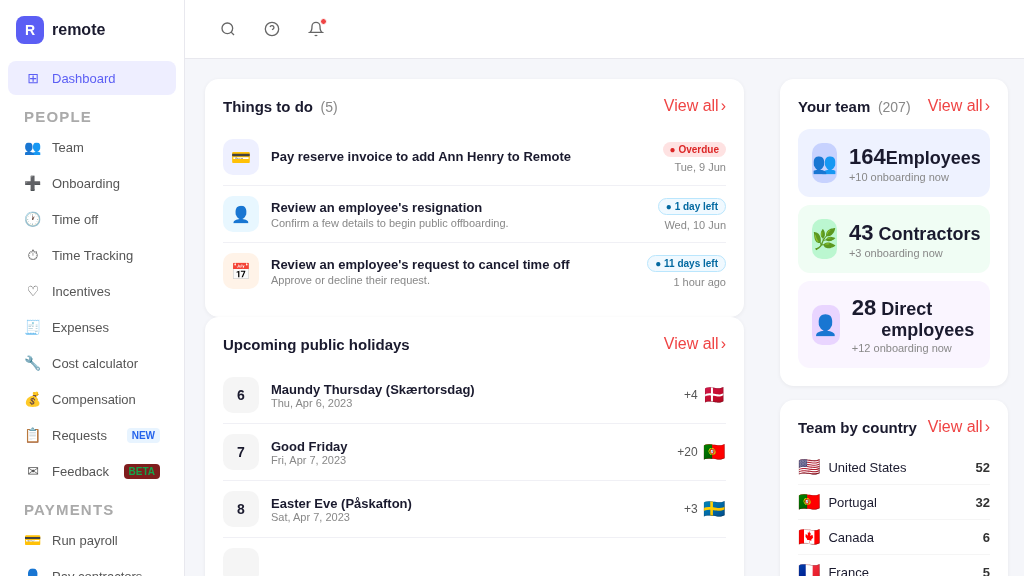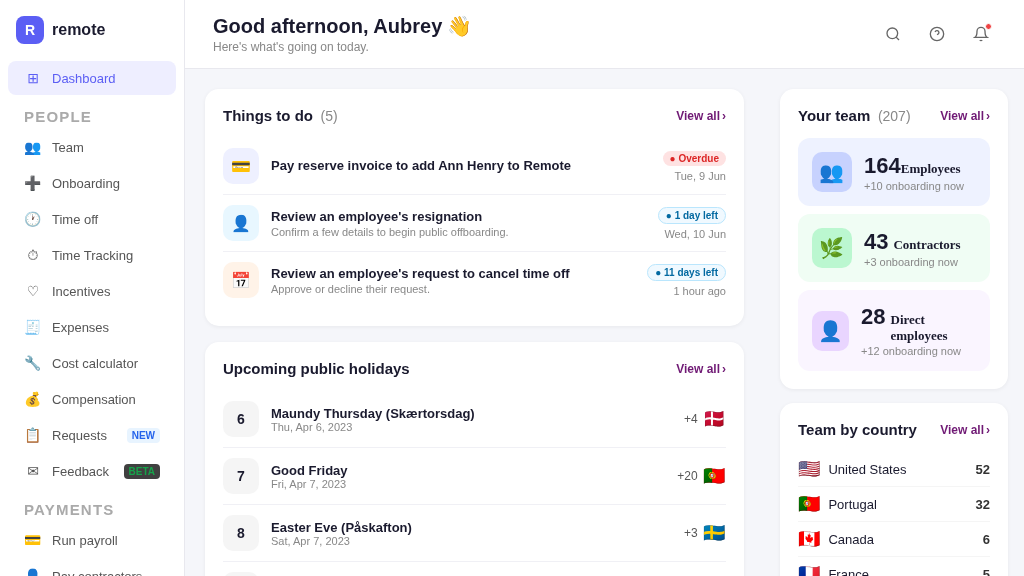--- a/index.html
+++ b/index.html
@@ -8,41 +8,41 @@
     
     .sidebar { width: 185px; min-width: 185px; background: #fff; border-right: 1px solid #e8e8ee; display: flex; flex-direction: column; padding: 16px 0; overflow-y: auto; }
     .sidebar-logo { display: flex; align-items: center; gap: 8px; padding: 0 16px 16px; }
     .logo-icon { width: 28px; height: 28px; background: #5b5ef4; border-radius: 8px; display: flex; align-items: center; justify-content: center; color: #fff; font-weight: 700; font-size: 14px; }
     .logo-text { font-weight: 700; font-size: 16px; color: #1a1a2e; }
     .nav-item { display: flex; align-items: center; gap: 10px; padding: 8px 16px; cursor: pointer; border-radius: 8px; margin: 1px 8px; color: #555; font-size: 13px; font-weight: 500; }
     .nav-item.active { background: #eeeeff; color: #5b5ef4; }
     .nav-item .icon { width: 18px; height: 18px; display: flex; align-items: center; justify-content: center; font-size: 14px; }
     .nav-badge { margin-left: auto; font-size: 10px; font-weight: 700; padding: 2px 5px; border-radius: 4px; }
     .nav-badge.new { background: #e8f4ff; color: #2563eb; }
-    .nav-badge.beta { background: #404040; color: #16a34a; }
+    .nav-badge.beta { background: #7f1d1d; color: #16a34a; }
     .section-label { font-size: 15px; font-weight: 700; color: #aaa; letter-spacing: 0.08em; padding: 12px 24px 4px; text-transform: uppercase; }
 
     
     .main { flex: 1; display: flex; flex-direction: column; overflow: hidden; }
     .header { background: #fff; border-bottom: 1px solid #e8e8ee; padding: 14px 28px; display: flex; align-items: center; justify-content: space-between; }
     .header-title { font-size: 20px; font-weight: 700; }
     .header-sub { font-size: 12px; color: #888; margin-top: 2px; }
     .header-icons { display: flex; gap: 14px; align-items: center; }
     .header-icon { width: 30px; height: 30px; border-radius: 50%; display: flex; align-items: center; justify-content: center; cursor: pointer; color: #666; font-size: 16px; }
 
     .content-area { flex: 1; display: flex; overflow: hidden; }
-    .center-col { flex: 1; padding: 20px; overflow-y: auto; display: flex; flex-direction: column; gap: 16px; }
+    .center-col { flex: 1; padding: 20px; overflow-y: auto; display: flex; flex-direction: column; }
     .right-col { width: 260px; min-width: 260px; padding: 20px 16px; overflow-y: auto; display: flex; flex-direction: column; gap: 14px; }
 
     
     .card { background: #fff; border-radius: 14px; padding: 18px; box-shadow: 0 1px 4px rgba(0,0,0,0.06); }
     .card-header { display: flex; align-items: center; justify-content: space-between; margin-bottom: 14px; }
     .card-title { font-size: 15px; font-weight: 700; }
     .card-title-count { color: #888; font-weight: 500; font-size: 14px; }
-    .view-all-link { font-size: 12px; color: #701a75; font-weight: 700; cursor: pointer; display: flex; align-items: center; gap: 2px; }
+    .view-all-link { font-size: 16px; color: #ef4444; font-weight: 400; cursor: pointer; display: flex; align-items: center; gap: 2px; }
 
     
     .task-item { display: flex; align-items: center; gap: 12px; padding: 10px 0; border-bottom: 1px solid #f0f0f5; }
     .task-item:last-child { border-bottom: none; }
     .task-icon { width: 36px; height: 36px; border-radius: 10px; display: flex; align-items: center; justify-content: center; font-size: 16px; flex-shrink: 0; }
     .task-icon.invoice { background: #eef0ff; }
     .task-icon.person { background: #e8f7ff; }
     .task-icon.timeoff { background: #fff3e8; }
     .task-content { flex: 1; }
     .task-title { font-size: 13px; font-weight: 600; margin-bottom: 2px; }
@@ -67,21 +67,21 @@
     
     .team-stat-card { border-radius: 12px; padding: 14px; display: flex; align-items: center; gap: 12px; }
     .team-stat-card.blue { background: #eef2ff; }
     .team-stat-card.green { background: #f0fdf4; }
     .team-stat-card.purple { background: #faf5ff; }
     .team-stat-icon { width: 40px; height: 40px; border-radius: 10px; display: flex; align-items: center; justify-content: center; font-size: 20px; }
     .team-stat-icon.blue-bg { background: #c7d2fe; }
     .team-stat-icon.green-bg { background: #bbf7d0; }
     .team-stat-icon.purple-bg { background: #e9d5ff; }
     .team-stat-num { font-size: 22px; font-weight: 800; }
-    .team-stat-label { font-size: 13px; font-weight: 600; font-family: Liberation Serif, serif; }
+    .team-stat-label { font-size: 18px; font-weight: 600; }
     .team-stat-sub { font-size: 11px; color: #888; margin-top: 1px; }
 
     
     .country-item { display: flex; align-items: center; gap: 8px; padding: 6px 0; border-bottom: 1px solid #f5f5f5; }
     .country-item:last-child { border-bottom: none; }
     .country-name { flex: 1; font-size: 13px; }
     .country-count { font-size: 13px; font-weight: 600; color: #333; }
   </style>
 </head>
 <body>
@@ -151,24 +151,20 @@
   <div class="nav-item">
     <span class="icon">👤</span>
     <span>Pay contractors</span>
   </div>
 
 </nav>
 
 <div class="main">
 
   <div class="header">
-    <div>
-      <div class="header-title">Good afternoon, Aubrey 👋</div>
-      <div class="header-sub">Here's what's going on today.</div>
-    </div>
     <div class="header-icons">
       <div class="header-icon" title="Search">
         <svg width="16" height="16" viewBox="0 0 24 24" fill="none" stroke="currentColor" stroke-width="2">
             <circle cx="11" cy="11" r="8"></circle>
             <line x1="21" y1="21" x2="16.65" y2="16.65"></line>
           </svg>
       </div>
       <div class="header-icon" title="Help">
         <svg width="16" height="16" viewBox="0 0 24 24" fill="none" stroke="currentColor" stroke-width="2">
             <circle cx="12" cy="12" r="10"></circle>

